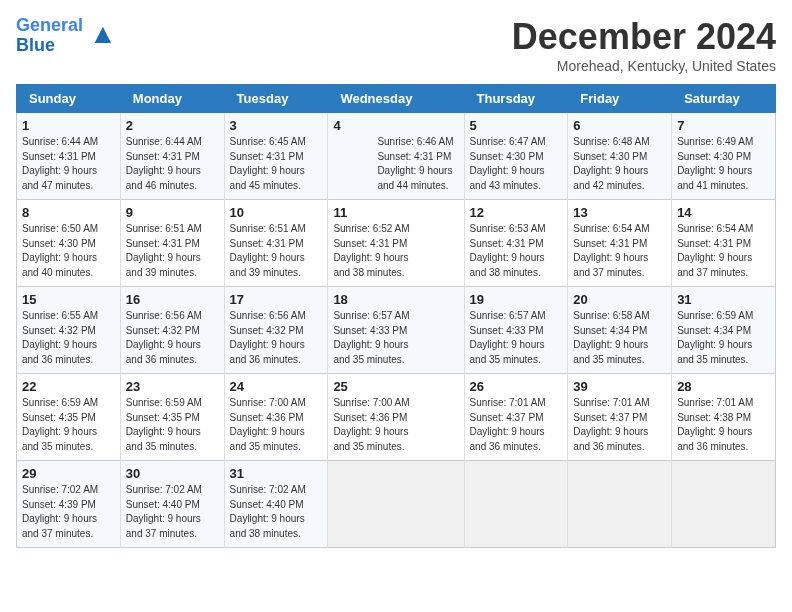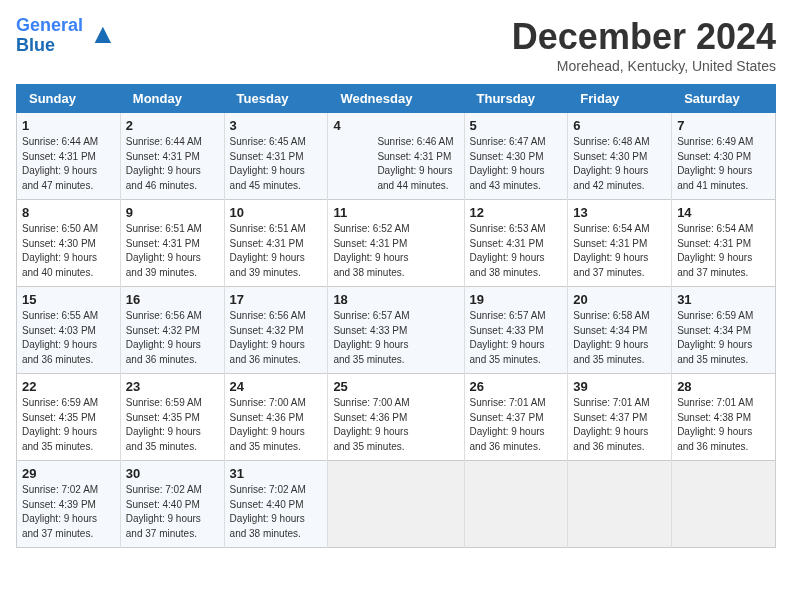--- a/index.html
+++ b/index.html
@@ -230,21 +230,21 @@
           <div class="day-info" style="white-space: pre-line;">Sunrise: 6:54 AM
 Sunset: 4:31 PM
 Daylight: 9 hours
 and 37 minutes.</div>
         </td>
       </tr>
       <tr>
         <td>
           <span class="day-num">15</span>
           <div class="day-info" style="white-space: pre-line;">Sunrise: 6:55 AM
-Sunset: 4:03 PM
+Sunset: 4:32 PM
 Daylight: 9 hours
 and 36 minutes.</div>
         </td>
         <td>
           <span class="day-num">16</span>
           <div class="day-info" style="white-space: pre-line;">Sunrise: 6:56 AM
 Sunset: 4:32 PM
 Daylight: 9 hours
 and 36 minutes.</div>
         </td>

